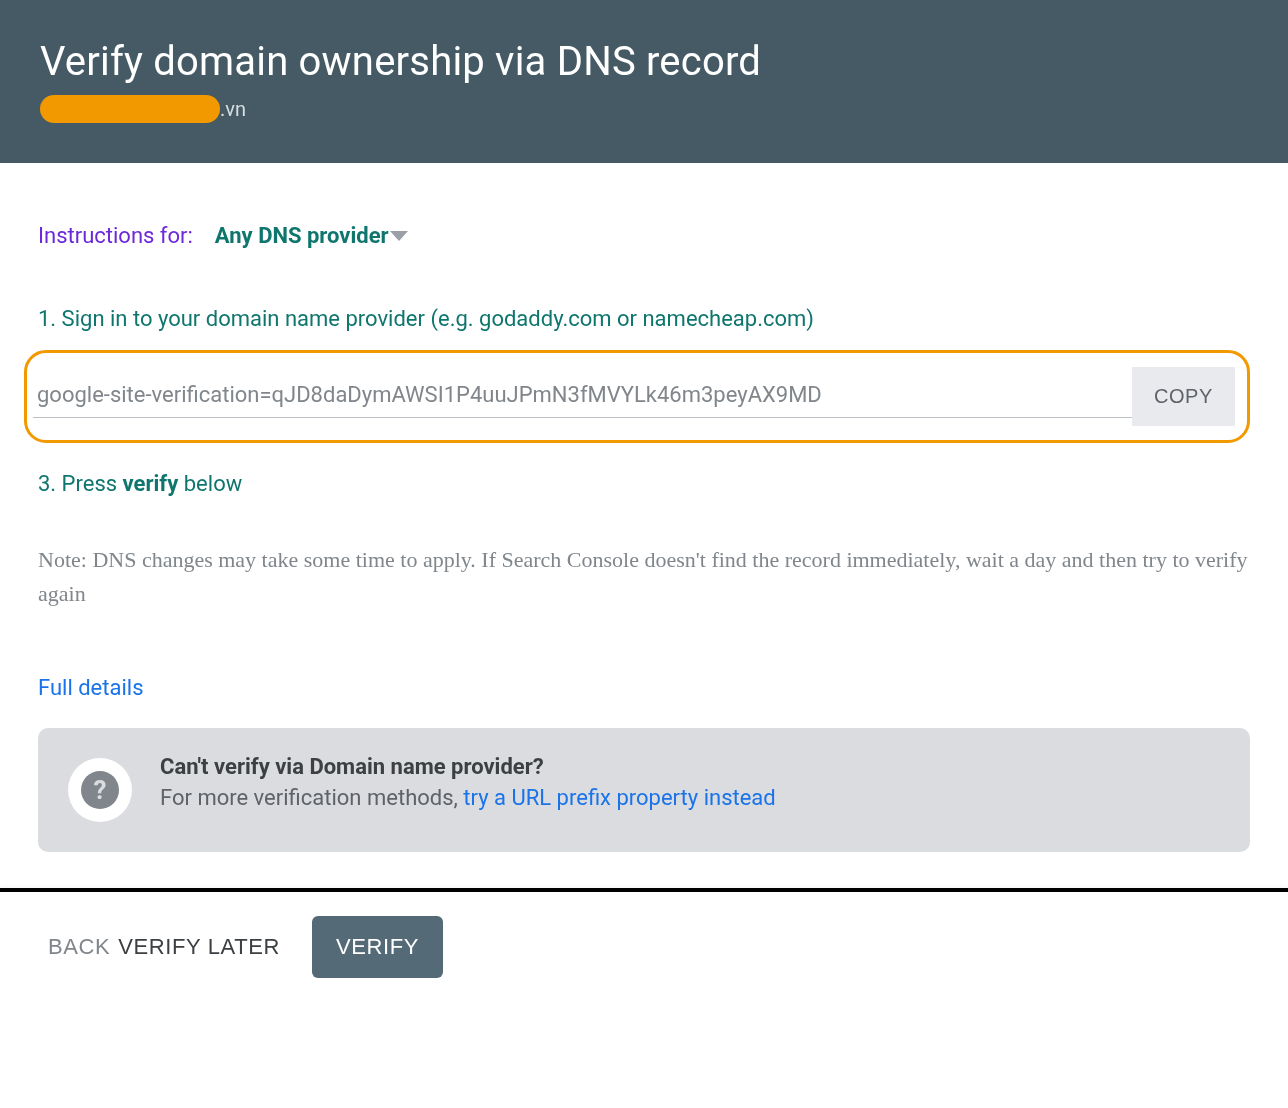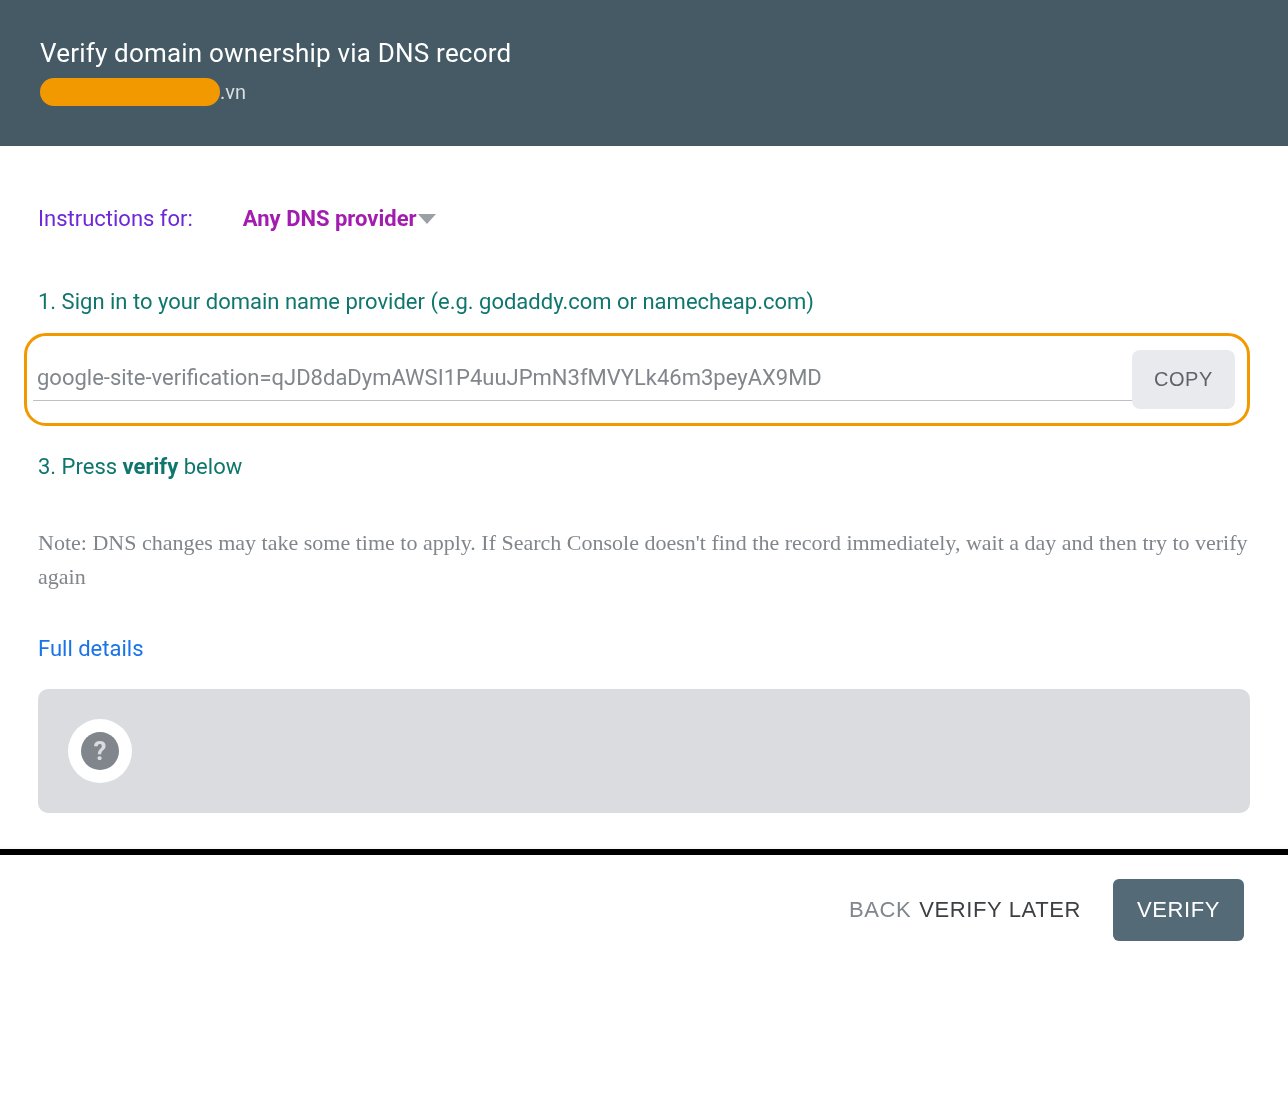--- a/index.html
+++ b/index.html
@@ -8,21 +8,21 @@
     background: #fff;
     color: #202124;
     width: 1288px;
   }
   .header {
     background: #455a64;
     padding: 38px 40px 40px 40px;
   }
   .header-title {
     color: #fff;
-    font-size: 26px;
+    font-size: 40px;
     font-weight: 400;
     letter-spacing: 0.2px;
   }
   .header-domain {
     margin-top: 10px;
     display: flex;
     align-items: center;
     color: #d8dee2;
     font-size: 20px;
   }
@@ -42,23 +42,22 @@
     gap: 22px;
     font-size: 22px;
     color: #3c4043;
   }
   .instr-label { color: #6d28d9; }
   .provider-select {
     display: inline-flex;
     align-items: center;
     gap: 1px;
     font-weight: 700;
-    color: #a21caf;
-    cursor: pointer;
-    margin-left: 28px;
+    color: #0f766e;
+    cursor: pointer;
   }
   .dropdown-icon {
     width: 0; height: 0;
     border-left: 9px solid transparent;
     border-right: 9px solid transparent;
     border-top: 10px solid #9aa0a6;
   }
   .steps { margin-top: 54px; }
   .step {
     font-size: 22px;
@@ -95,34 +94,34 @@
     white-space: nowrap;
     overflow: hidden;
   }
   .copy-btn {
     background: #e8eaed;
     color: #5f6368;
     font-size: 20px;
     font-weight: 500;
     letter-spacing: 0.6px;
     border: none;
-    border-radius: 8px;
+    border-radius: 0;
     padding: 18px 22px;
     cursor: pointer;
   }
   .note {
     margin-top: 42px;
     font-size: 22px;
     color: #80868b;
     line-height: 1.55;
     font-family: Liberation Serif, serif;
   }
   .full-details {
     display: inline-block;
-    margin-top: 42px;
+    margin-top: 64px;
     font-size: 22px;
     color: #1a73e8;
     text-decoration: none;
     cursor: pointer;
   }
   .alt-box {
     margin-top: 28px;
     background: #dadce0;
     border-radius: 10px;
     padding: 26px 30px 30px 30px;
@@ -160,26 +159,26 @@
     font-size: 22px;
     color: #5f6368;
     margin-top: 6px;
   }
   .alt-link {
     color: #1a73e8;
     text-decoration: none;
     cursor: pointer;
   }
   .footer {
-    border-top: 6px solid #000000;
+    border-top: 4px solid #000000;
     box-shadow: 0 -2px 4px rgba(0,0,0,0.03);
     padding: 24px 44px 26px 44px;
     display: flex;
     align-items: center;
-    justify-content: flex-end;
+    justify-content: flex-start;
   }
   .footer-left, .footer-right { display: flex; gap: 28px; align-items: center; }
   .text-btn {
     background: none;
     border: none;
     font-size: 22px;
     font-weight: 500;
     letter-spacing: 0.6px;
     color: #80868b;
     cursor: pointer;
@@ -233,20 +232,26 @@
   </div>
 
   <div class="note">Note: DNS changes may take some time to apply. If Search Console doesn't find the record immediately, wait a day and then try to verify again</div>
 
   <a class="full-details">Full details</a>
 
   <div class="alt-box">
     <div class="help-circle">
       <div class="help-inner">?</div>
     </div>
+    <div>
+      <div class="alt-title">Can't verify via Domain name provider?</div>
+      <div class="alt-text">
+        <span>For more verification methods, </span><a class="alt-link">try a URL prefix property instead</a>
+      </div>
+    </div>
   </div>
 
 </div>
 
 <div class="footer">
   <div class="footer-left">
     <button class="text-btn">BACK</button>
   </div>
   <div class="footer-right">
     <button class="text-btn" style="color:#3c4043">VERIFY LATER</button>

